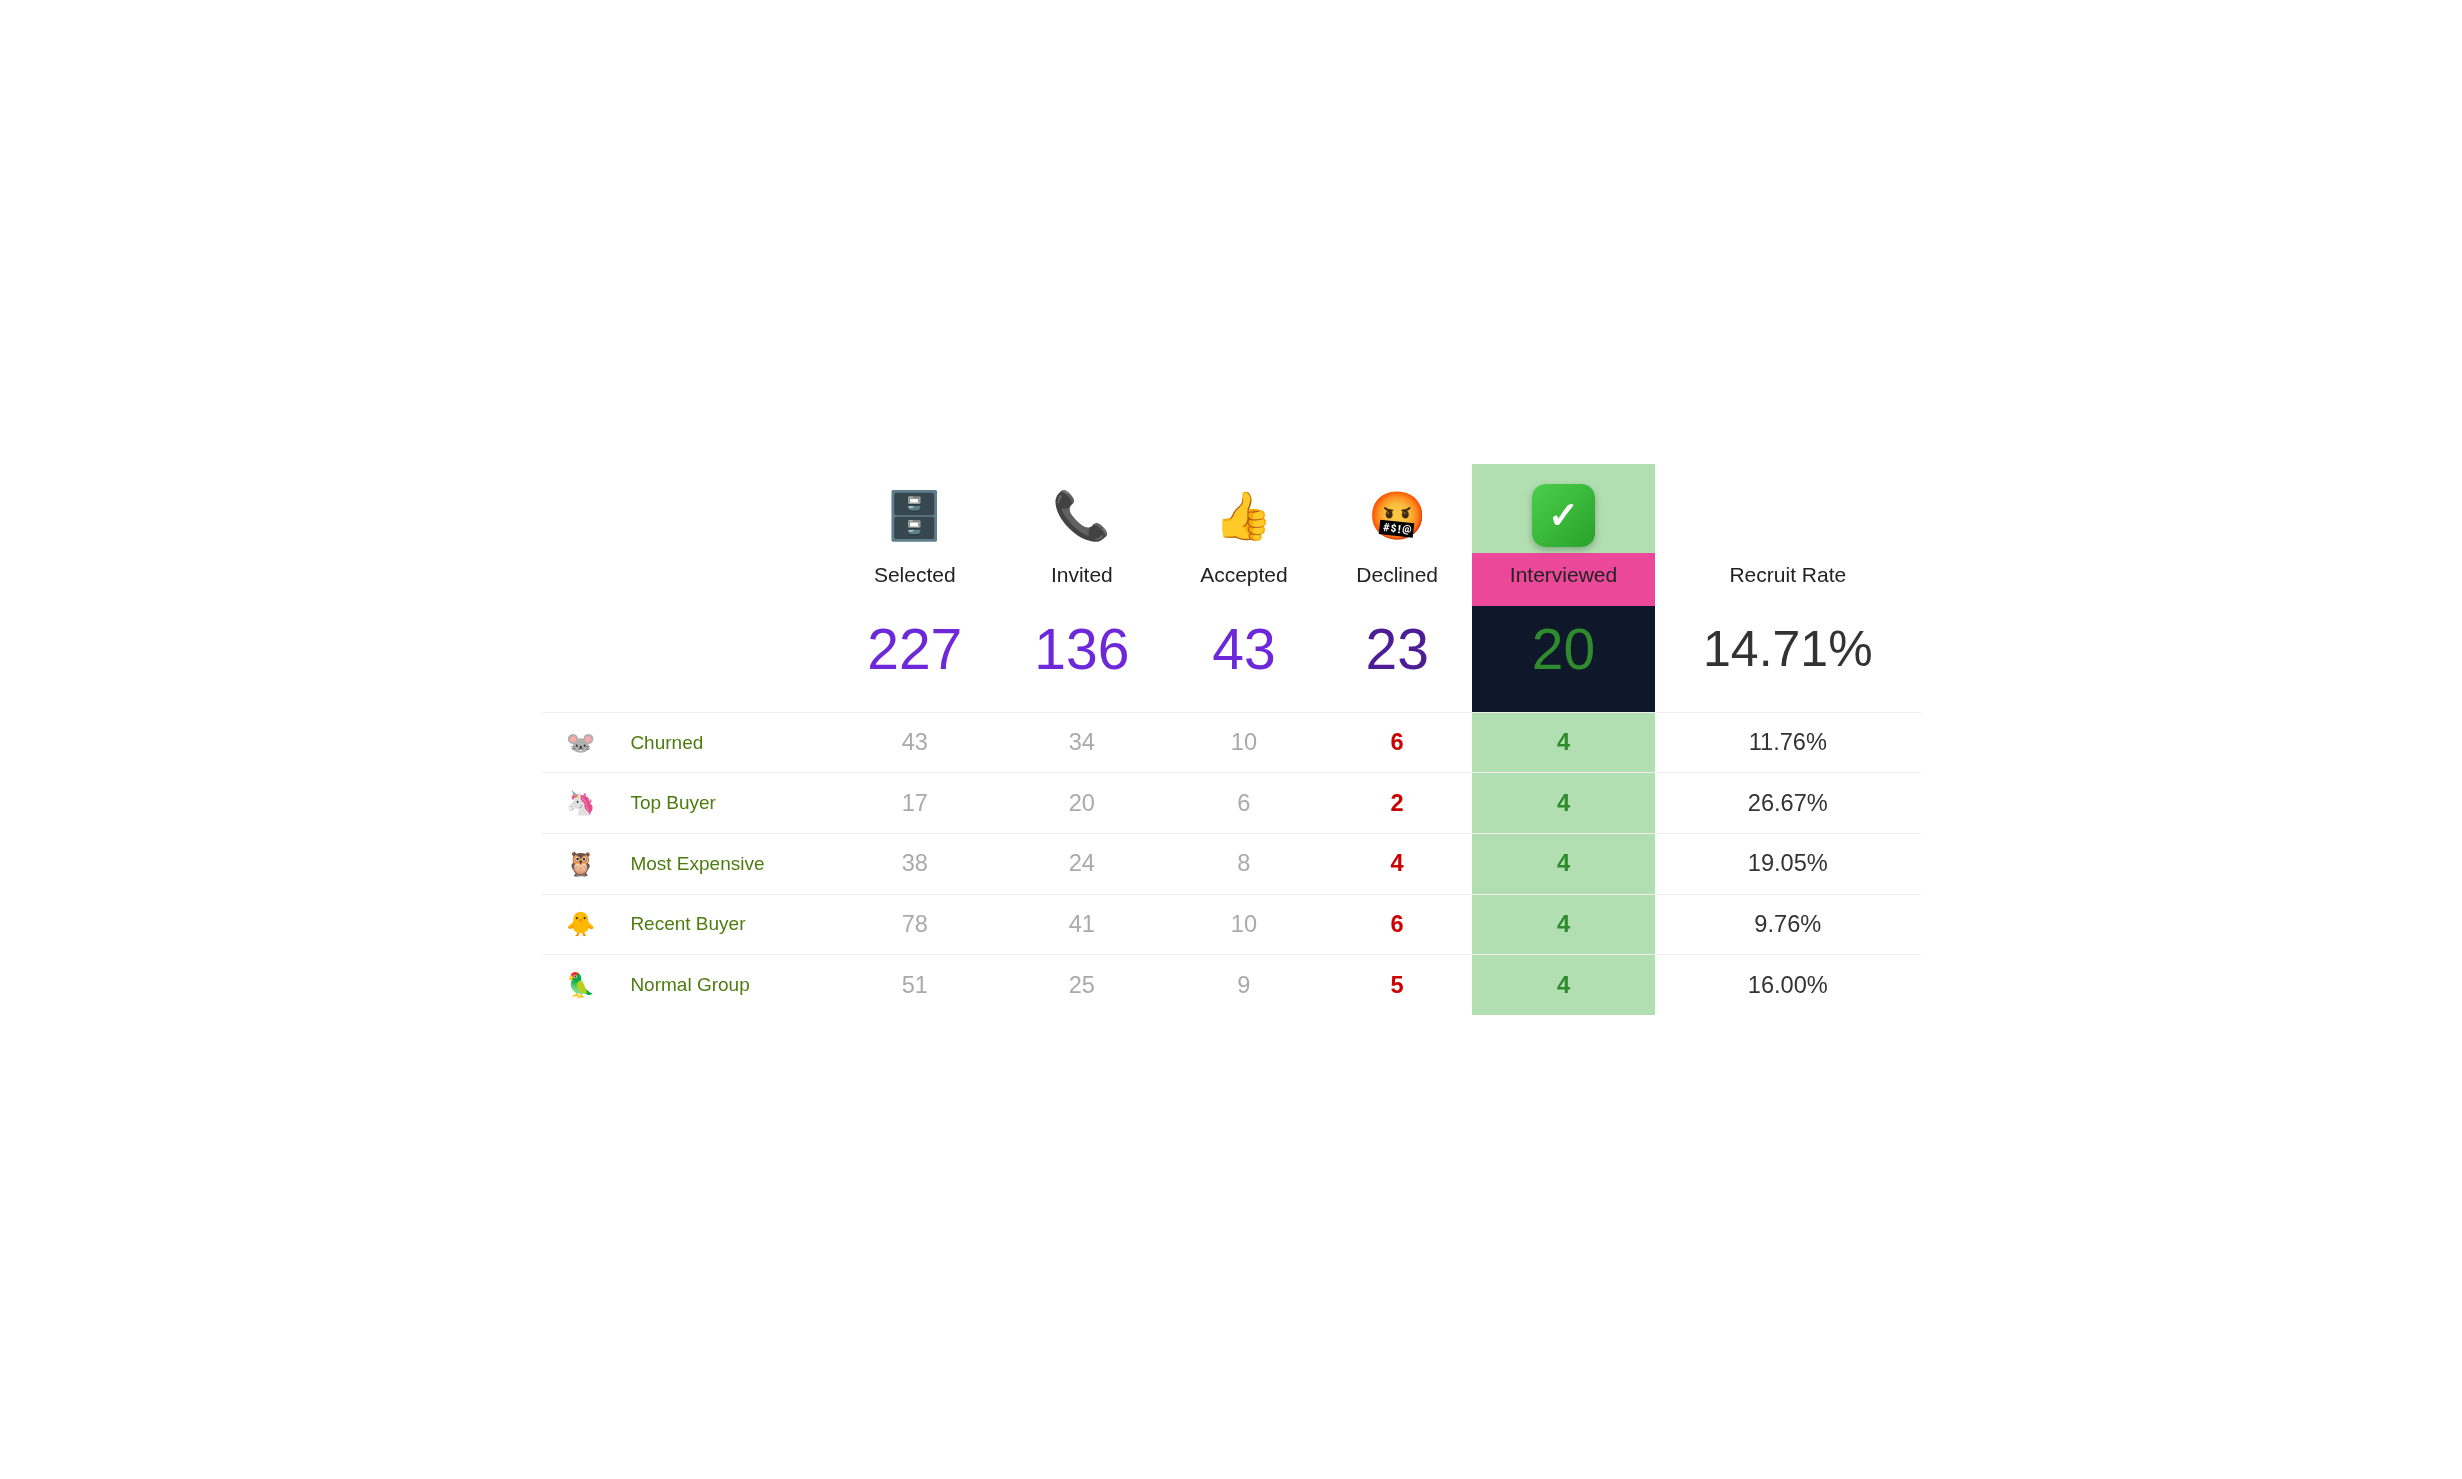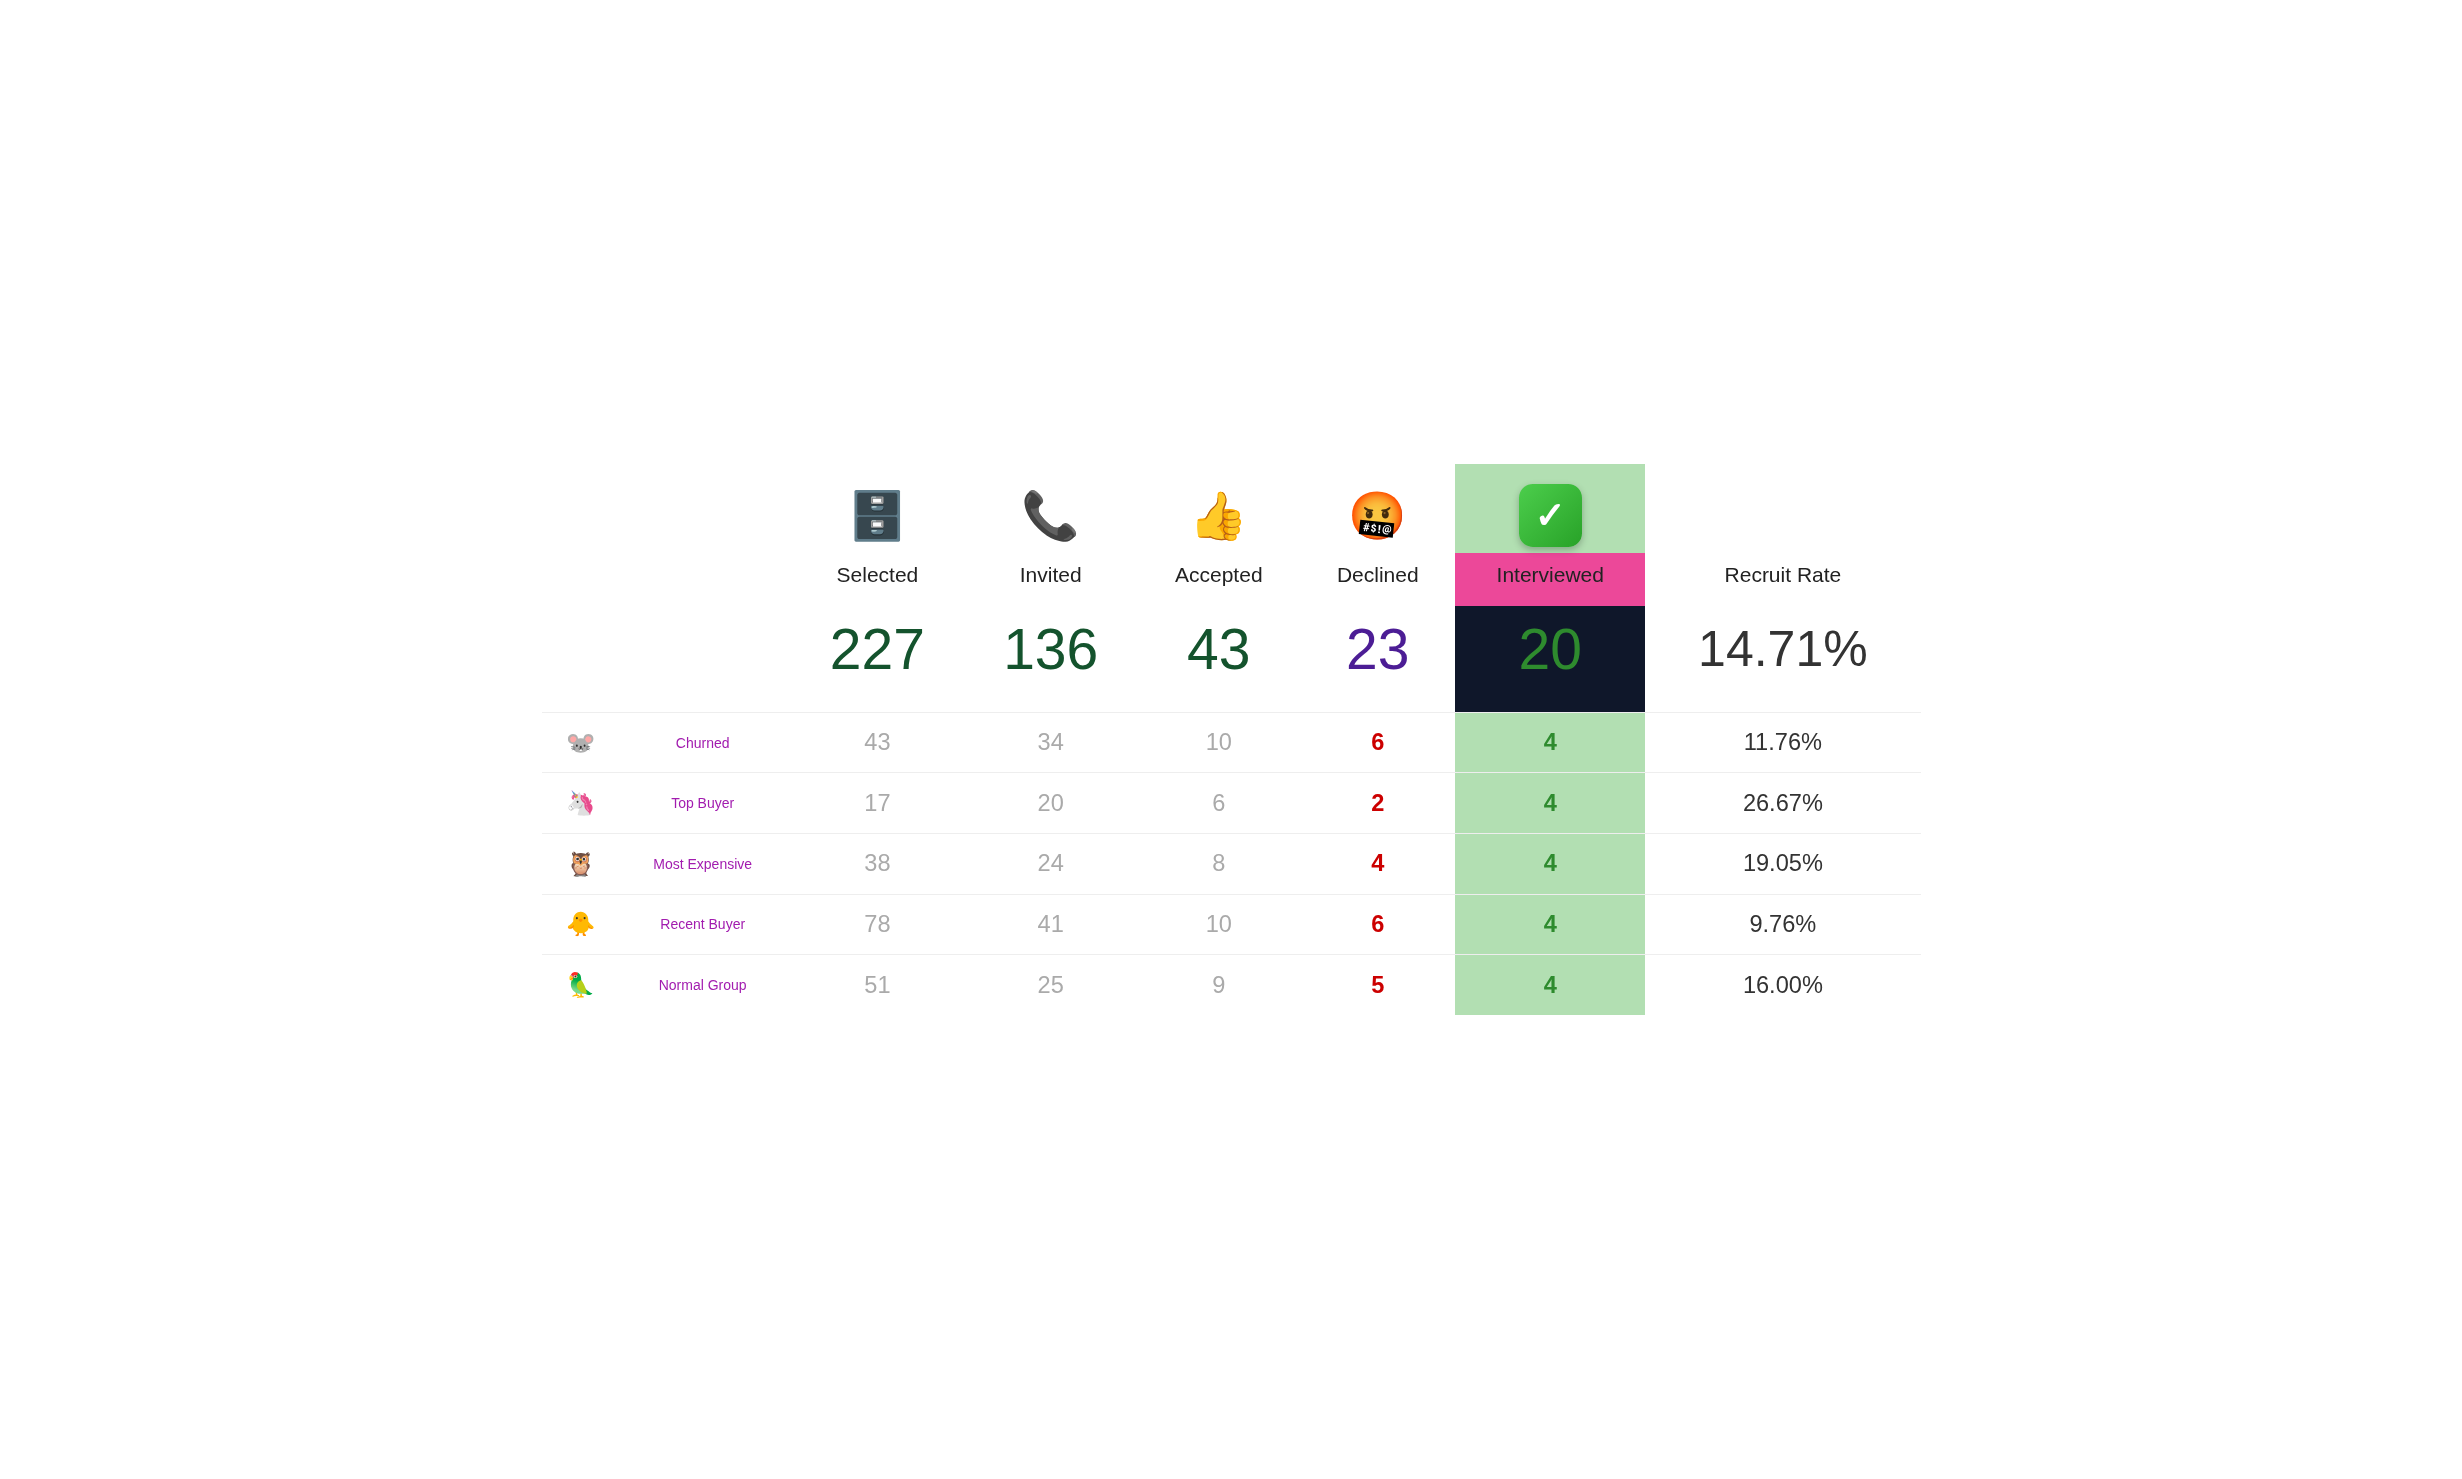--- a/index.html
+++ b/index.html
@@ -53,21 +53,21 @@
     }
     .interviewed-header-label {
       background-color: #ec4899;
       color: #2a7a2a;
       font-weight: bold;
     }
     
     .total-row td {
       font-size: 57px;
       font-weight: 300;
-      color: #14532d;
+      color: #6d28d9;
       padding-top: 9.9px;
       padding-bottom: 29.6px;
     }
     .total-row .declined-val {
       color: #4c1d95;
     }
     .total-row .interviewed-val {
       color: #2e8b2e;
       background-color: #0f172a;
     }
@@ -77,23 +77,23 @@
     }
     
     .data-row td {
       font-size: 23.6px;
       color: #aaa;
       padding-top: 15.8px;
       padding-bottom: 15.8px;
       border-top: 1px solid #eee;
     }
     .data-row .row-label {
-      color: #a21caf;
-      font-size: 14px;
-      text-align: center;
+      color: #4d7c0f;
+      font-size: 19px;
+      text-align: left;
       padding-left: 9.9px;
     }
     .data-row .declined-cell {
       color: #cc0000;
       font-weight: bold;
     }
     .data-row .interviewed-cell {
       color: #2e8b2e;
       font-weight: bold;
       background-color: #b2dfb2;

